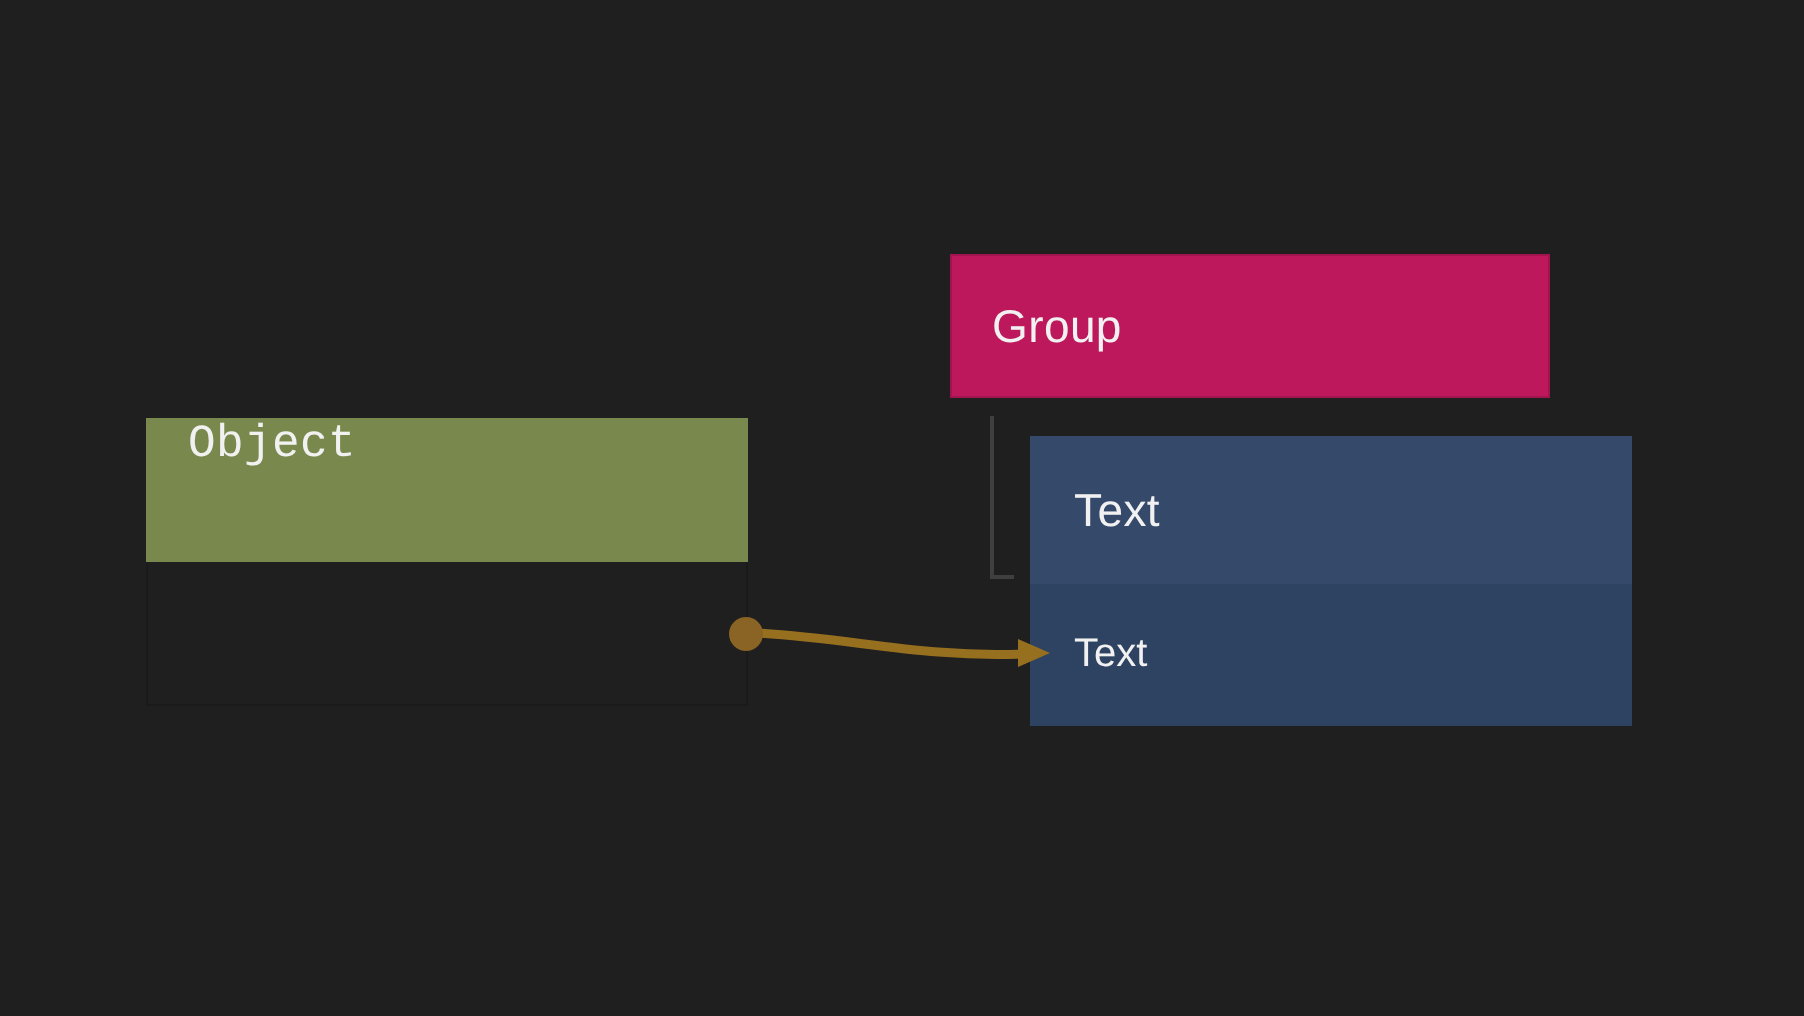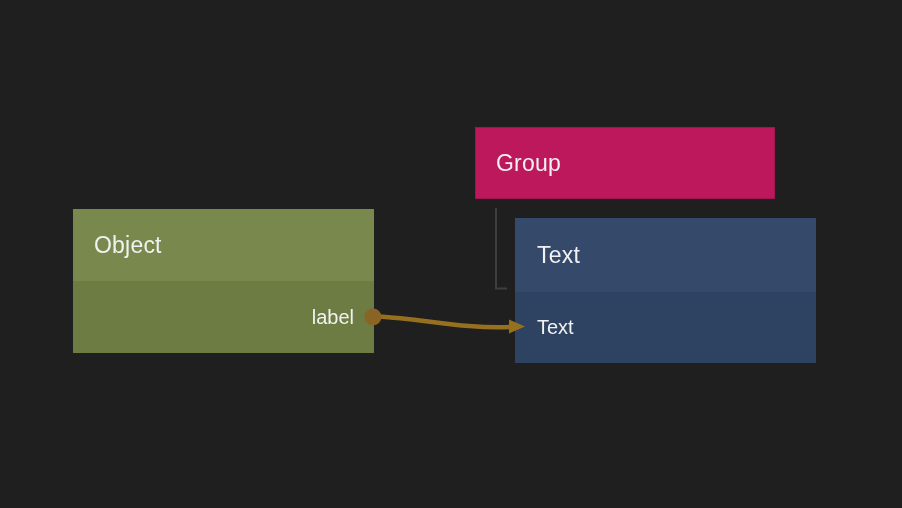--- a/index.html
+++ b/index.html
@@ -24,22 +24,23 @@
     z-index: 1;
     box-shadow: inset 0 0 0 1px rgba(0,0,0,0.15);
   }
   .node-title { font-size: 23px; font-weight: 400; letter-spacing: 0.2px; }
 
   
   .node-object { left: 73px; top: 209px; width: 301px; height: 144px; }
   .object-header {
     height: 72px;
     background: #79894d;
-    display: flex; align-items: center;
+    display: flex; 
     padding-left: 21px;
+    font-family: Liberation Mono, monospace;
   }
   .object-body {
     height: 72px;
     background: #6c7c42;
     position: relative;
   }
   .port-label {
     position: absolute;
     right: 20px; top: 50%;
     transform: translateY(-50%);
@@ -73,23 +74,20 @@
 </style>
 </head>
 <body>
 
 <div class="canvas">
 
   <div class="node node-object">
     <div class="object-header">
       <span class="node-title">Object</span>
     </div>
-    <div class="object-body">
-      <span class="port-label">label</span>
-    </div>
   </div>
 
   <div class="node node-group">
     <span class="node-title">Group</span>
   </div>
 
   <div class="node node-text">
     <div class="text-header">
       <span class="node-title">Text</span>
     </div>

